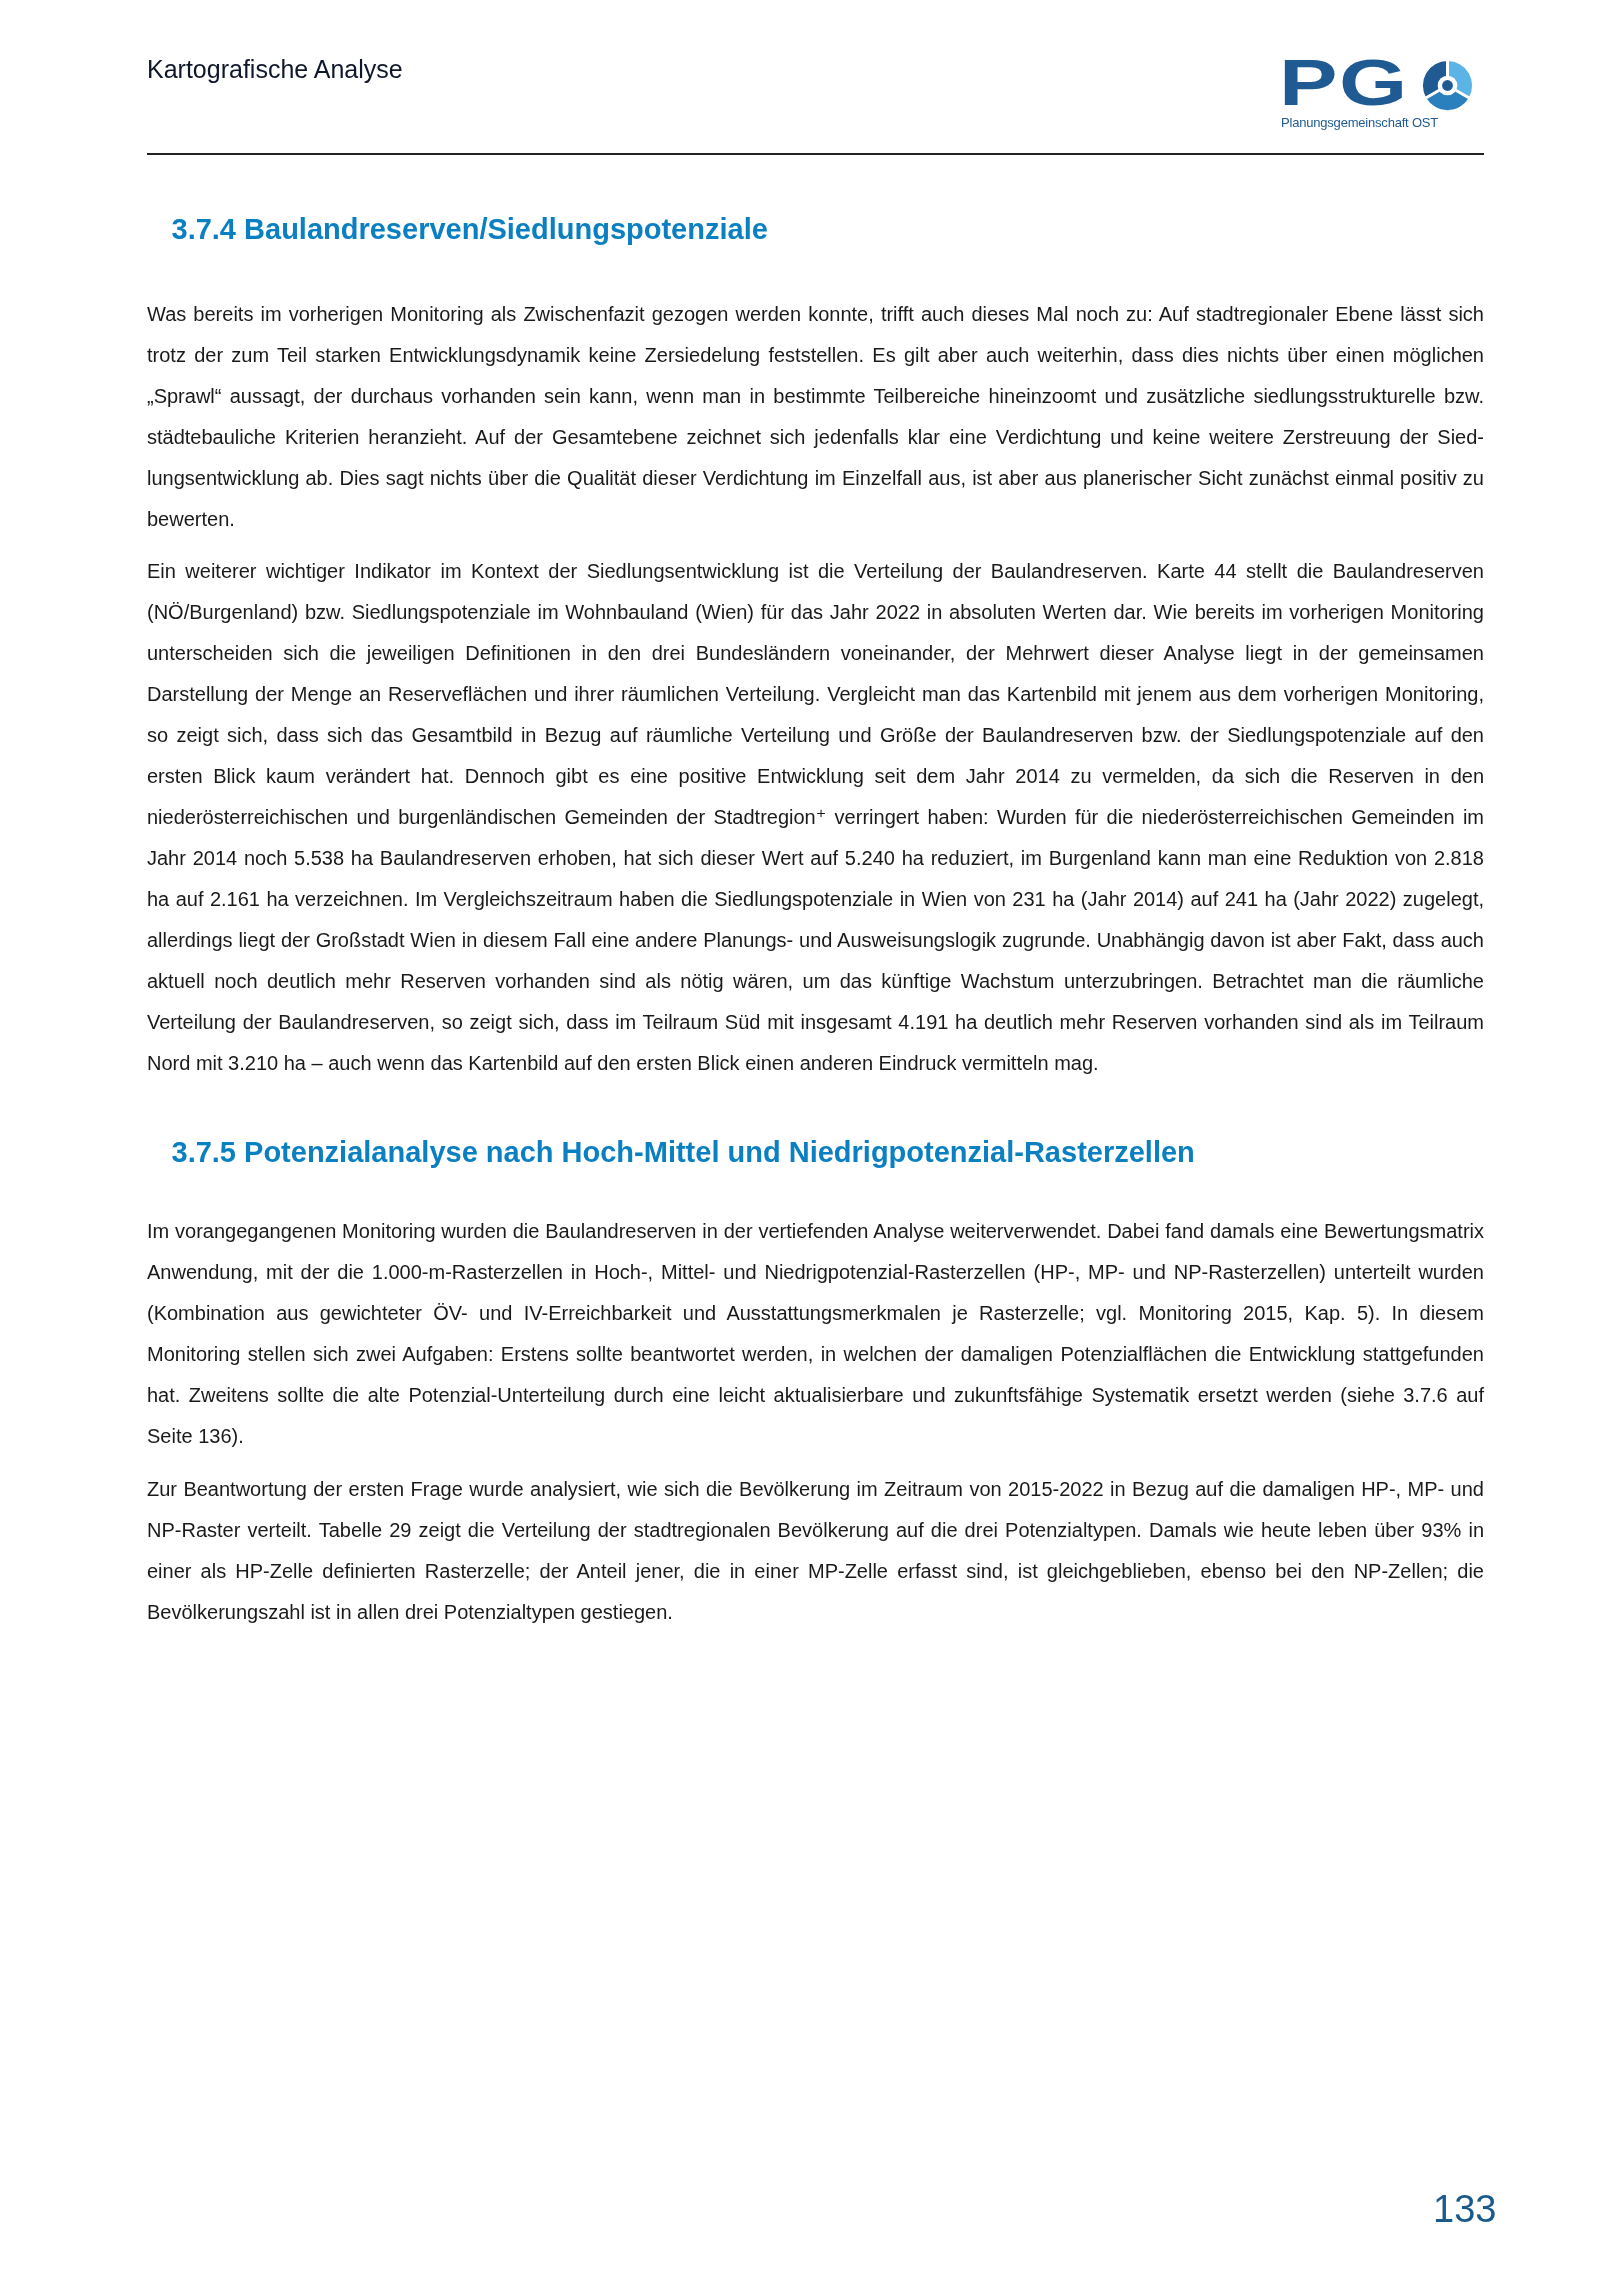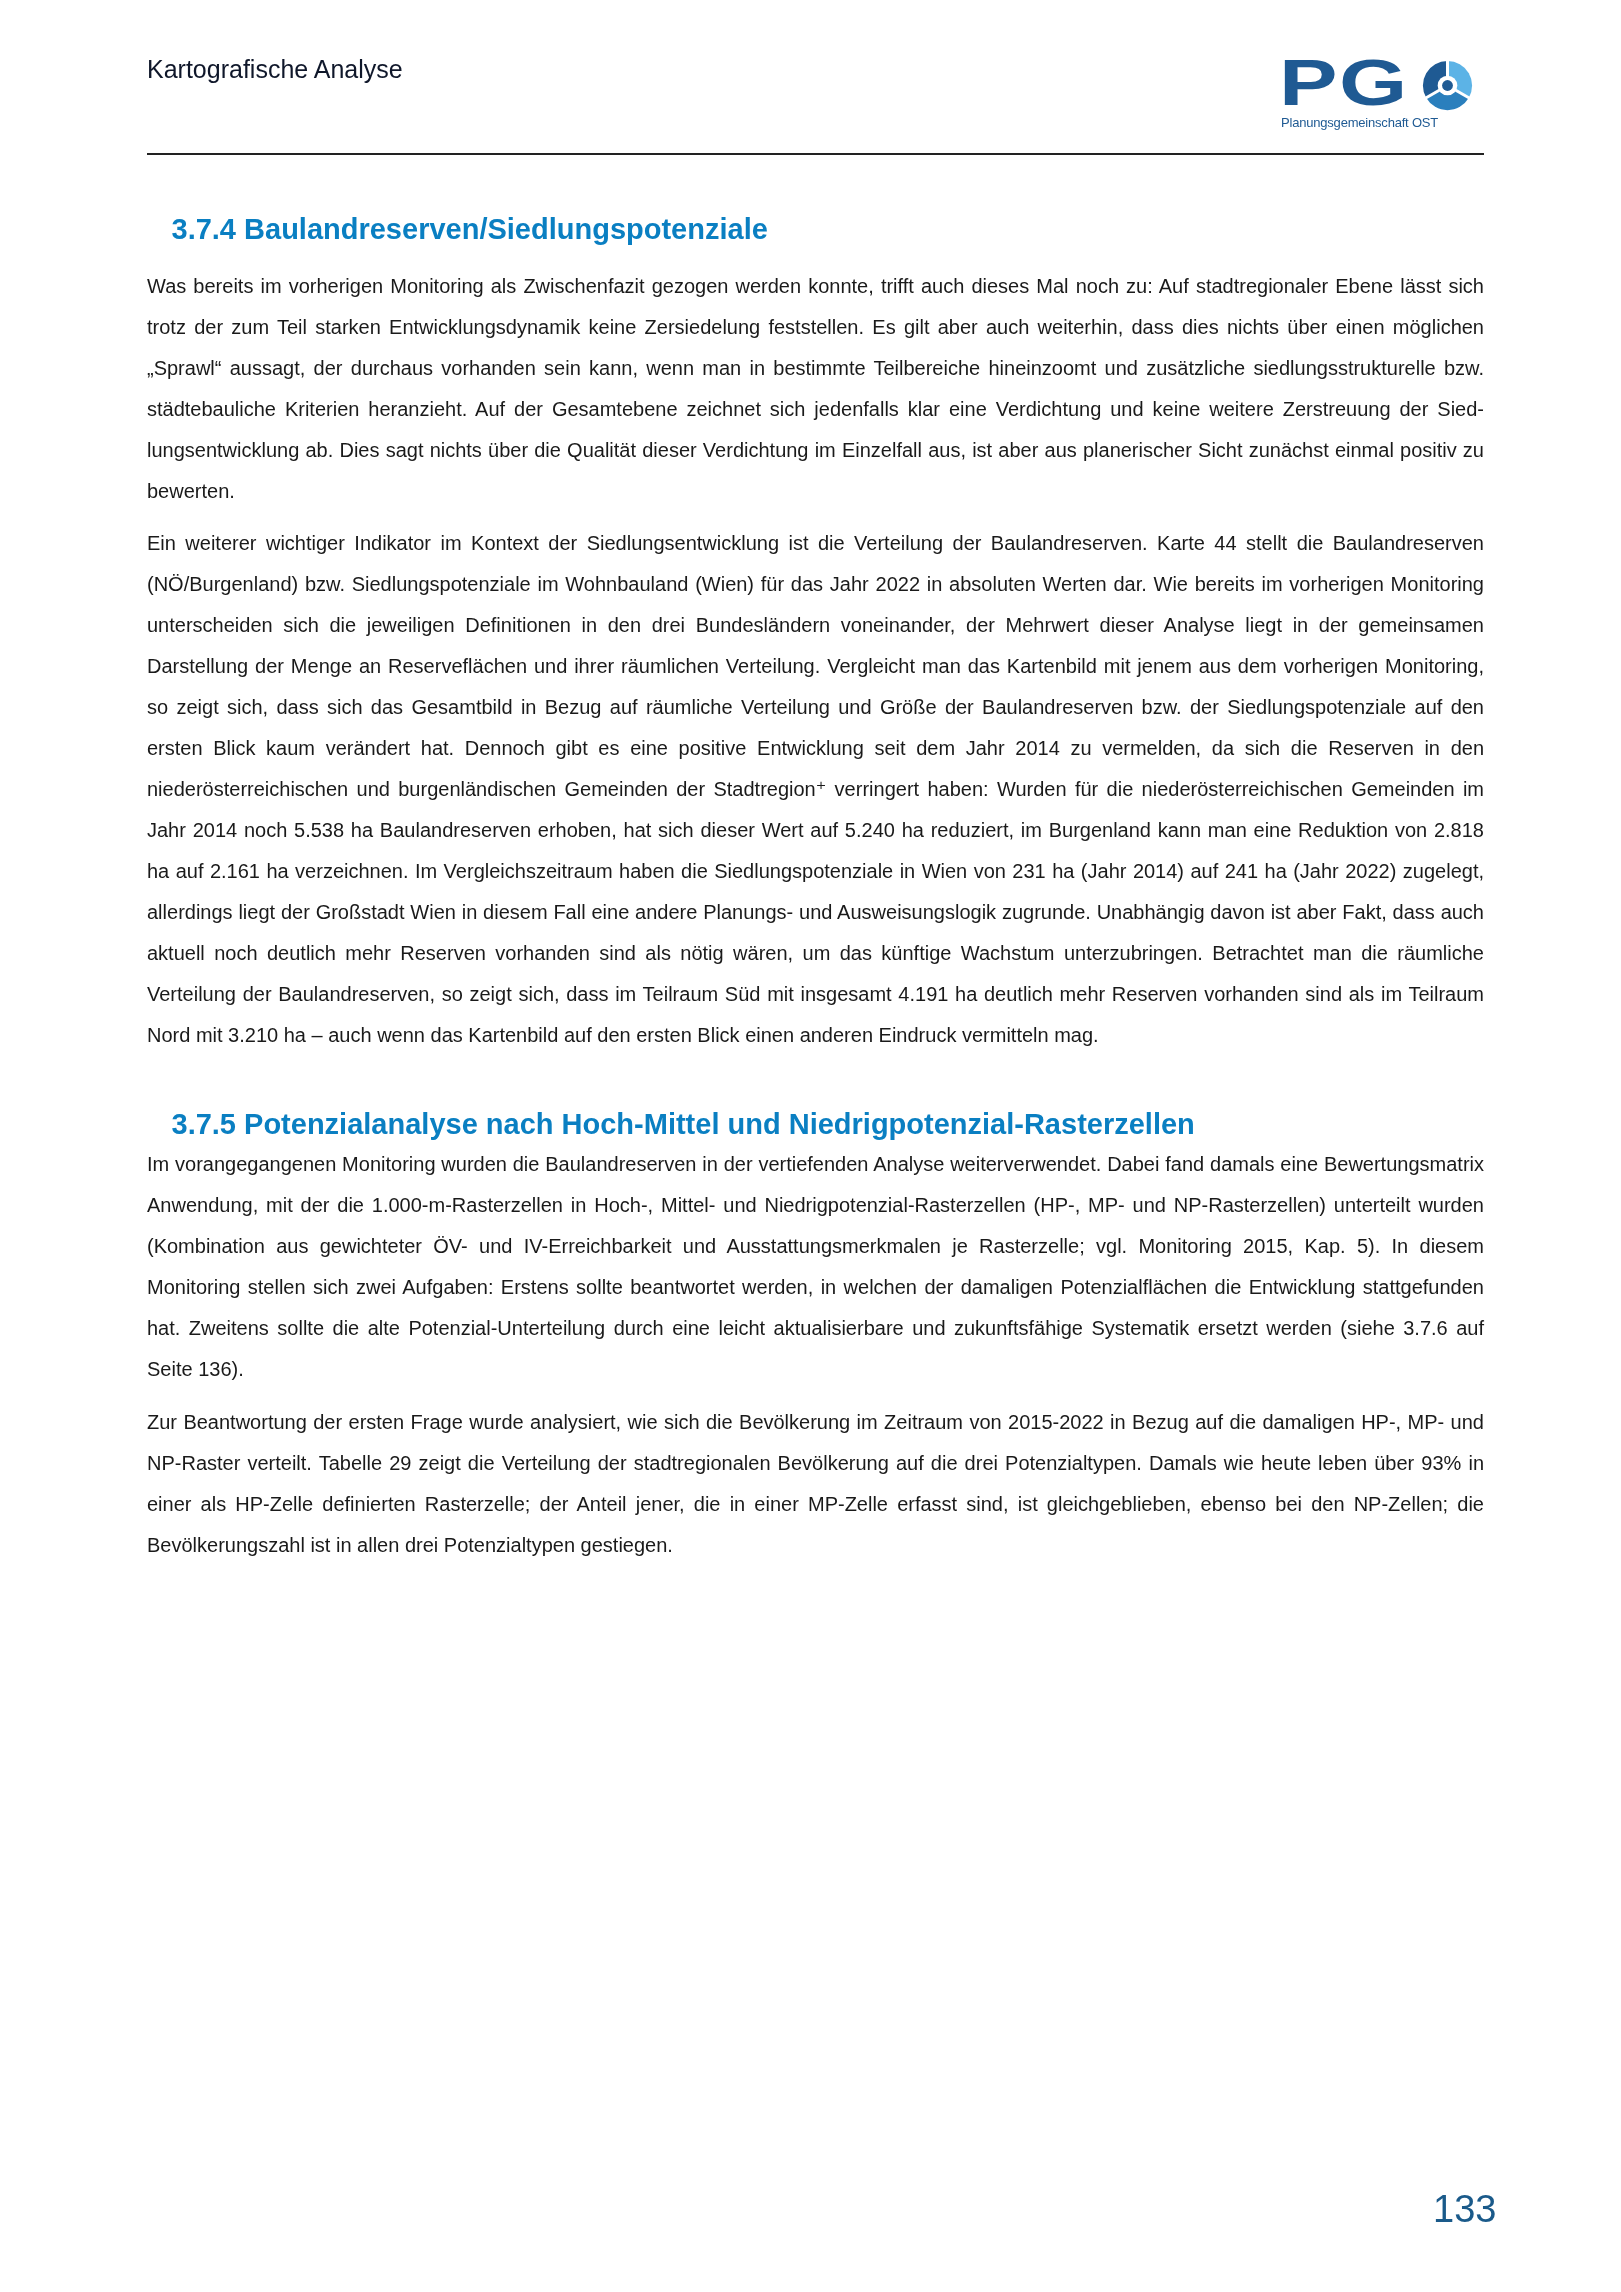--- a/index.html
+++ b/index.html
@@ -7,22 +7,22 @@
          font-family: "Liberation Sans", "DejaVu Sans", sans-serif; color: #1a1a1a; }
   .running-head { position: absolute; left: 147px; top: 55px; font-size: 25px; color: #0f172a; }
   .header-rule { position: absolute; left: 147px; top: 153px; width: 1337px; height: 0; border-top: 2px solid #222; }
   .logo { position: absolute; left: 1279px; top: 56px; width: 208px; height: 82px; }
   .logo-pg { position: absolute; left: 0; top: -5.9px; font-family: "Liberation Sans", sans-serif; font-weight: 700;
              font-size: 65px; letter-spacing: 1px; color: #1f5a93; line-height: 1; transform: scaleX(1.35); transform-origin: left top; }
   .logo-mark { position: absolute; left: 135px; top: 2px; width: 67px; height: 55px; }
   .logo-sub { position: absolute; left: 2px; top: 59px; font-size: 13px; color: #1f5a93; white-space: nowrap; letter-spacing: -0.2px; }
   .content { position: absolute; left: 147px; top: 196px; width: 1337px; }
   h2 { margin: 0; padding-left: 24.5px; color: #0a7fc2; font-weight: 700; font-size: 29px; line-height: 39px; }
-  h2.h-first { margin-top: 13.7px; margin-bottom: 17px; }
-  h2.h-second { margin-top: 49px; }
+  h2.h-first { margin-top: 13.7px; margin-bottom: 45px; }
+  h2.h-second { margin-top: 49px; margin-bottom: 39px; }
   p { margin: 0 0 11.8px 0; font-size: 20px; line-height: 41px; text-align: justify; hyphens: manual; }
   .page-number { position: absolute; left: 1433px; top: 2188px; font-size: 38px; color: #1a5a8a; }
 </style>
 </head>
 <body>
 
 <div class="running-head">Kartografische Analyse</div>
 
 <div class="logo">
   <div class="logo-pg">PG</div>

